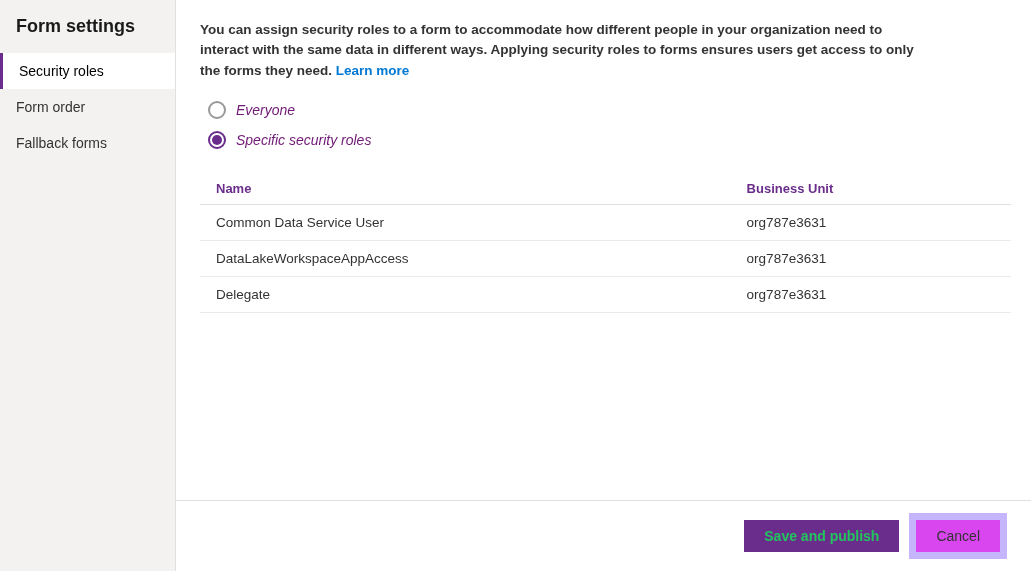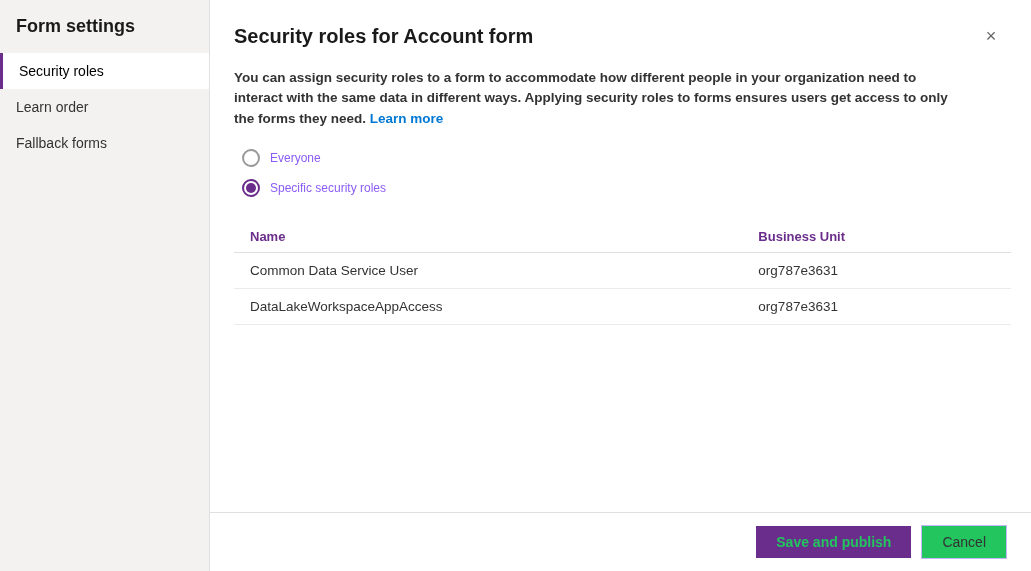--- a/index.html
+++ b/index.html
@@ -1,20 +1,20 @@
 <!DOCTYPE html>
 <html><head>
   <meta charset="utf-8">
   <style>
     * { box-sizing: border-box; margin: 0; padding: 0; }
     body { font-family: 'Segoe UI', Arial, sans-serif; font-size: 14px; color: #333; background: #fff; width: 1031px; height: 571px; overflow: hidden; display: flex; }
 
     
     .sidebar {
-      width: 210px;
+      width: 176px;
       background: #f3f2f1;
       border-right: 1px solid #e0e0e0;
       padding-top: 16px;
       flex-shrink: 0;
     }
     .sidebar-title {
       font-size: 18px;
       font-weight: 600;
       padding: 0 16px 16px 16px;
       color: #1a1a1a;
@@ -107,22 +107,23 @@
       border-color: #6b2d8b;
     }
     .radio-circle.selected::after {
       content: '';
       width: 10px;
       height: 10px;
       border-radius: 50%;
       background: #6b2d8b;
     }
     .radio-label {
-      font-size: 12px;
-      color: #8b5cf6;
+      font-size: 14px;
+      color: #701a75;
+      font-style: italic;
     }
 
     
     .table-container {
       flex: 1;
       overflow: hidden;
       position: relative;
       margin-right: -24px;
     }
     .table-scroll {
@@ -171,51 +172,47 @@
       background: #6b2d8b;
       color: #22c55e;
       border: none;
       padding: 8px 20px;
       font-size: 14px;
       cursor: pointer;
       font-weight: 600;
       min-width: 140px;
     }
     .btn-cancel {
-      background: #22c55e;
-      color: #333;
-      border: 1px solid #c4b5fd;
+      background: #d946ef;
+      color: #333;
+      border: 7px solid #c4b5fd;
       padding: 8px 20px;
       font-size: 14px;
       cursor: pointer;
       min-width: 80px;
     }
   </style>
 </head>
 <body>
 
 <aside class="sidebar">
   <div class="sidebar-title">Form settings</div>
   <div class="sidebar-item active">
     <span>Security roles</span>
   </div>
   <div class="sidebar-item">
-    <span>Learn order</span>
+    <span>Form order</span>
   </div>
   <div class="sidebar-item">
     <span>Fallback forms</span>
   </div>
 </aside>
 
 <main class="main">
 
-  <div class="dialog-header">
-    <h2 class="dialog-title">Security roles for Account form</h2>
-    <button class="close-btn">×</button>
-  </div>
 
   <p class="description">
     <span>You can assign security roles to a form to accommodate how different people in your organization need to interact with the same data in different ways. Applying security roles to forms ensures users get access to only the forms they need.</span>
     <a href="#">Learn more</a>
   </p>
 
   <div class="radio-group">
     <label class="radio-option">
       <div class="radio-circle"></div>
       <span class="radio-label">Everyone</span>
@@ -237,20 +234,24 @@
         </thead>
         <tbody id="table-body">
         <tr>
               <td>Common Data Service User</td>
               <td>org787e3631</td>
             </tr>
             <tr>
               <td>DataLakeWorkspaceAppAccess</td>
               <td>org787e3631</td>
             </tr>
+            <tr>
+              <td>Delegate</td>
+              <td>org787e3631</td>
+            </tr>
           </tbody>
       </table>
     </div>
   </div>
 
   <div class="footer">
     <button class="btn-save">Save and publish</button>
     <button class="btn-cancel">Cancel</button>
   </div>
 

